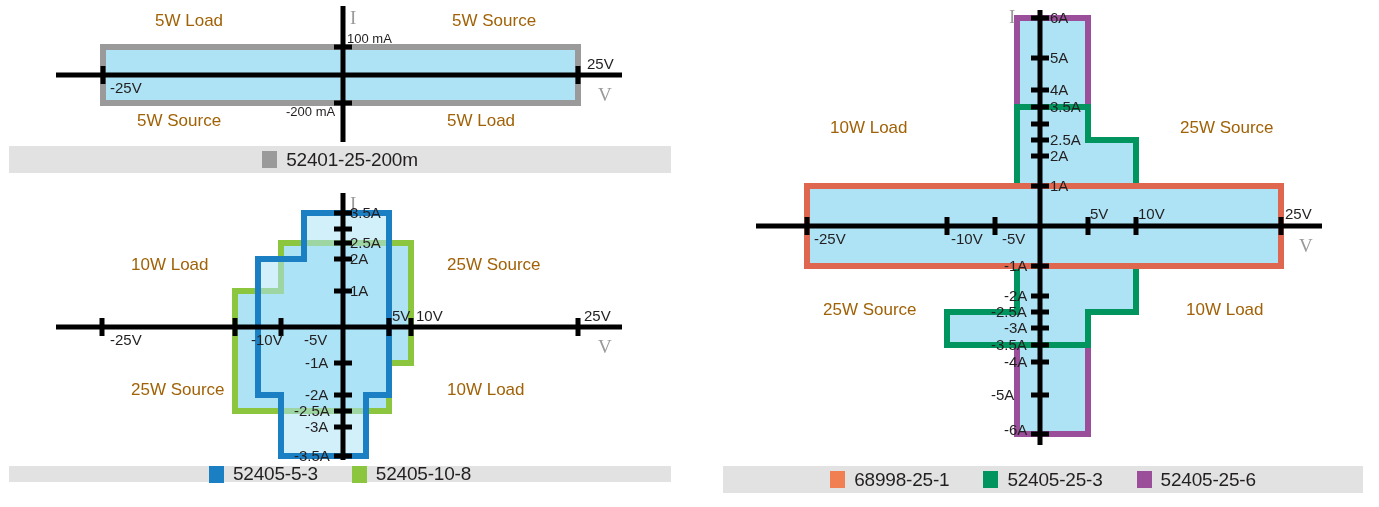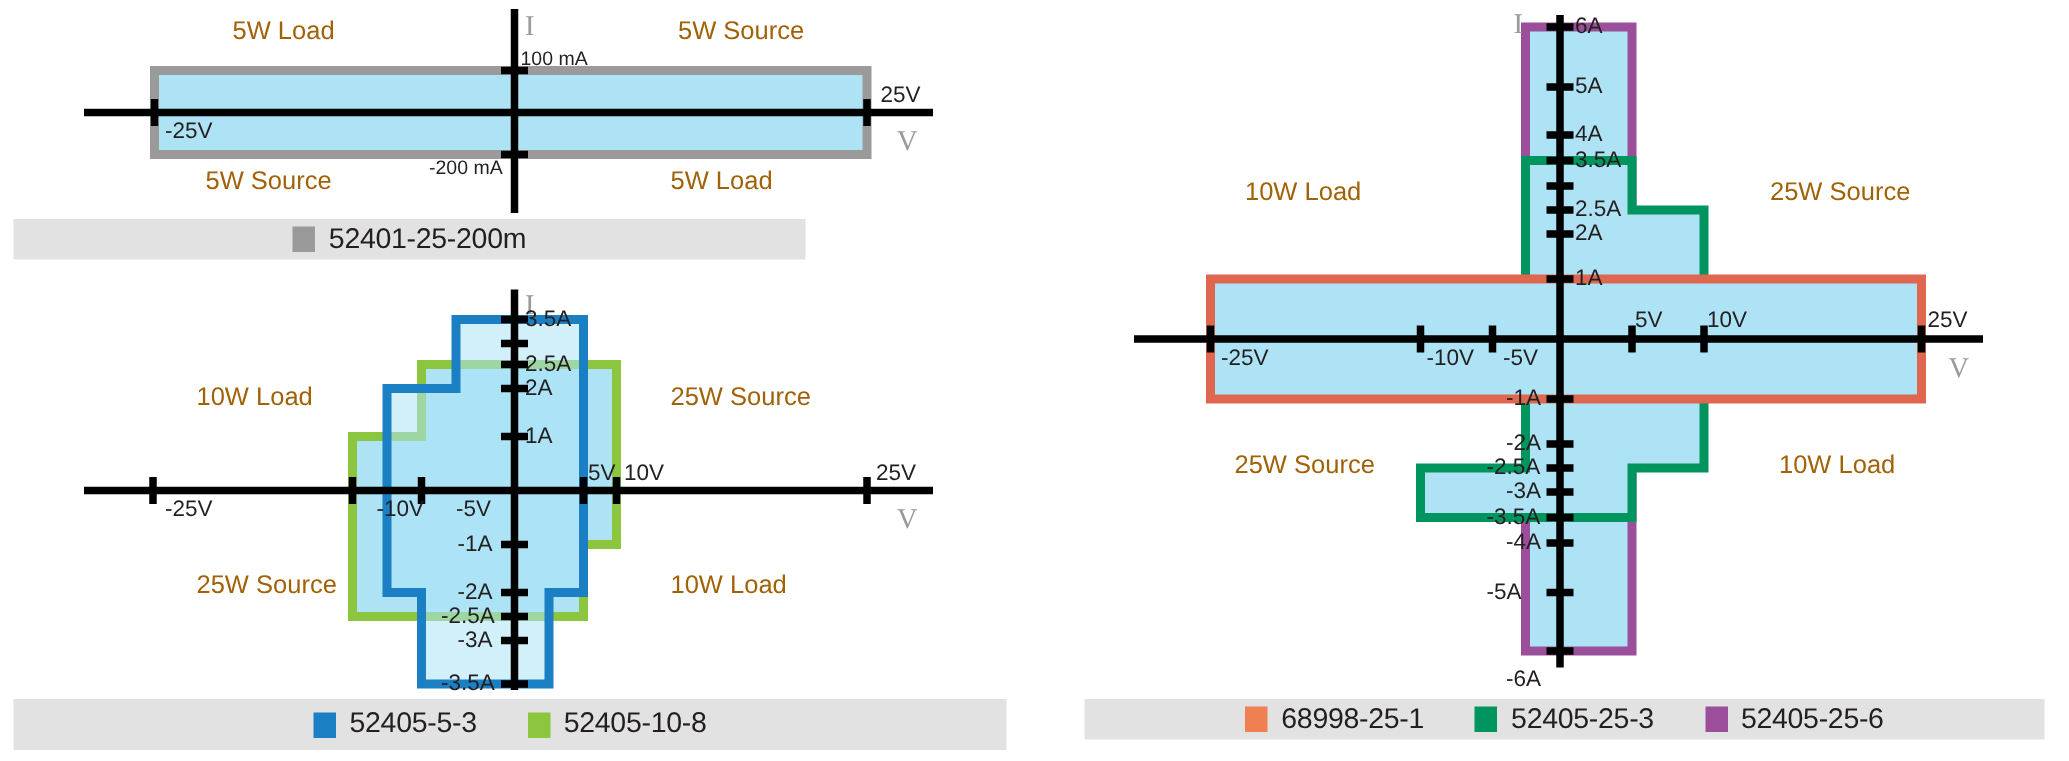--- a/index.html
+++ b/index.html
@@ -42,21 +42,21 @@
     <span class="axlabel small" style="left:347px;top:31px;">100 mA</span>
     <span class="axlabel small" style="left:286px;top:104px;">-200 mA</span>
     <span class="axlabel" style="left:110px;top:79px;">-25V</span>
     <span class="axlabel" style="left:587px;top:55px;">25V</span>
 
     <span class="qlabel" style="left:155px;top:11px;">5W Load</span>
     <span class="qlabel" style="left:452px;top:11px;">5W Source</span>
     <span class="qlabel" style="left:137px;top:111px;">5W Source</span>
     <span class="qlabel" style="left:447px;top:111px;">5W Load</span>
 
-    <div class="legend-bar" style="left:9px;top:146px;width:528px;height:27px;">
+    <div class="legend-bar" style="left:9px;top:146px;width:662px;height:27px;">
       <div class="legend-item">
         <span class="swatch" style="background:#9a9a9a;"></span>
         <span class="legend-label">52401-25-200m</span>
       </div>
     </div>
   </div>
 
   <div class="panel" style="left:0;top:185px;width:680px;height:322px;">
 
     <svg width="680" height="275" style="position:absolute;left:0;top:0;">
@@ -105,21 +105,21 @@
     <span class="axlabel" style="left:304px;top:146px;">-5V</span>
     <span class="axlabel" style="left:392px;top:122px;">5V</span>
     <span class="axlabel" style="left:416px;top:122px;">10V</span>
     <span class="axlabel" style="left:584px;top:122px;">25V</span>
 
     <span class="qlabel" style="left:131px;top:70px;">10W Load</span>
     <span class="qlabel" style="left:447px;top:70px;">25W Source</span>
     <span class="qlabel" style="left:131px;top:195px;">25W Source</span>
     <span class="qlabel" style="left:447px;top:195px;">10W Load</span>
 
-    <div class="legend-bar" style="left:9px;top:281px;width:662px;height:34px;">
+    <div class="legend-bar" style="left:9px;top:281px;width:662px;height:16px;">
       <div class="legend-item">
         <span class="swatch" style="background:#1b7fc4;"></span>
         <span class="legend-label">52405-5-3</span>
       </div>
       <div class="legend-item">
         <span class="swatch" style="background:#8cc63f;"></span>
         <span class="legend-label">52405-10-8</span>
       </div>
     </div>
   </div>
@@ -174,21 +174,21 @@
     <span class="axlabel" style="left:351px;top:131px;">2.5A</span>
     <span class="axlabel" style="left:351px;top:147px;">2A</span>
     <span class="axlabel" style="left:351px;top:177px;">1A</span>
     <span class="axlabel" style="left:305px;top:257px;">-1A</span>
     <span class="axlabel" style="left:305px;top:287px;">-2A</span>
     <span class="axlabel" style="left:292px;top:303px;">-2.5A</span>
     <span class="axlabel" style="left:305px;top:319px;">-3A</span>
     <span class="axlabel" style="left:292px;top:336px;">-3.5A</span>
     <span class="axlabel" style="left:305px;top:353px;">-4A</span>
     <span class="axlabel" style="left:292px;top:386px;">-5A</span>
-    <span class="axlabel" style="left:305px;top:444px;">-6A</span>
+    <span class="axlabel" style="left:305px;top:421px;">-6A</span>
 
     <span class="axlabel" style="left:115px;top:230px;">-25V</span>
     <span class="axlabel" style="left:252px;top:230px;">-10V</span>
     <span class="axlabel" style="left:303px;top:230px;">-5V</span>
     <span class="axlabel" style="left:391px;top:205px;">5V</span>
     <span class="axlabel" style="left:439px;top:205px;">10V</span>
     <span class="axlabel" style="left:586px;top:205px;">25V</span>
 
     <span class="qlabel" style="left:131px;top:118px;">10W Load</span>
     <span class="qlabel" style="left:481px;top:118px;">25W Source</span>

